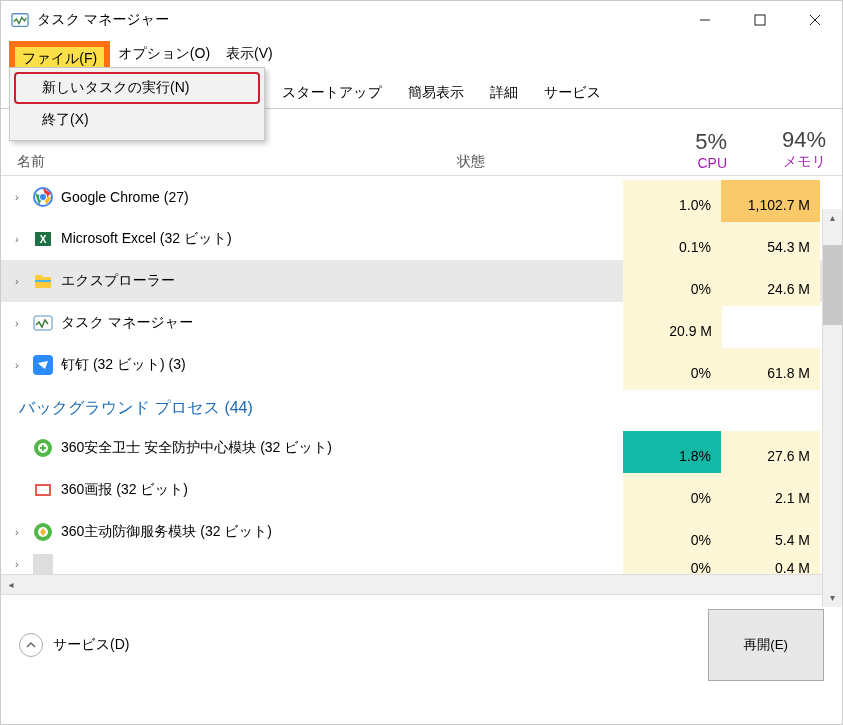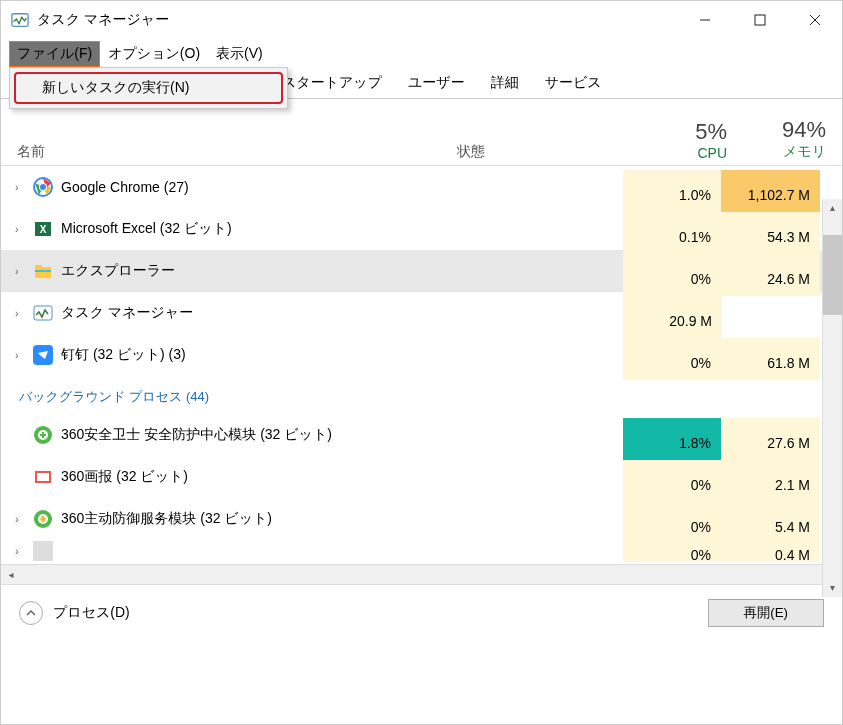--- a/index.html
+++ b/index.html
@@ -37,32 +37,32 @@
     .menubar {
       display: flex;
       padding: 2px 8px;
       position: relative;
     }
     .menubar .menu-item {
       padding: 4px 8px;
       cursor: default;
     }
     .menubar .menu-item.active {
-      background: #737373;
-      border: 1px solid #f97316;
+      background: #fde047;
+      border: 6px solid #f97316;
       padding: 3px 7px;
     }
     .dropdown-menu {
       position: absolute;
       top: 28px;
       left: 8px;
       background: #f2f2f2;
       border: 1px solid #c8c8c8;
       box-shadow: 3px 3px 5px rgba(0,0,0,0.2);
-      width: 279px;
+      width: 256px;
       padding: 4px;
       z-index: 100;
     }
     .dropdown-menu .menu-option {
       padding: 7px 10px 7px 28px;
       cursor: default;
     }
     .dropdown-menu .menu-option.highlighted {
       border: 2px solid #d02030;
       border-radius: 4px;
@@ -96,42 +96,42 @@
     .table-header .col-cpu, .table-header .col-mem {
       display: flex; flex-direction: column; align-items: flex-end;
       justify-content: flex-end; height: 66px;
     }
     .table-header .col-name, .table-header .col-status {
       display: flex; align-items: flex-end; height: 66px;
       color: #555;
       margin-left: 8px;
     }
     .header-pct { font-size: 22px; color: #444; }
-    .header-lbl { color: #15803d; }
+    .header-lbl { color: #a21caf; }
     .table-body {
       height: 398px;
       overflow: hidden;
       position: relative;
     }
     .row {
       display: flex;
       height: 42px;
       align-items: center;
     }
     .row.selected { background: #e8e8e8; }
     .row .col-name { display: flex; align-items: center; gap: 8px; padding-left: 14px; }
     .row .expand { width: 10px; color: #666; font-size: 11px; }
     .row-icon { width: 20px; height: 20px; flex-shrink: 0; }
     .row .col-cpu, .row .col-mem { height: 42px; line-height: 42px; margin-top: 8px; }
     .heat-low { background: #fdf7d8; }
     .heat-med { background: #14b8a6; }
     .heat-high { background: #f9c96a; }
     .section-header {
       color: #1a6bb3;
-      font-size: 13px;
+      font-size: 16px;
       padding: 12px 18px 8px;
     }
     .scrollbar-v {
       position: absolute;
       right: 0; top: 100px;
       width: 20px; height: 398px;
       background: #f0f0f0;
       border-left: 1px solid #ddd;
     }
     .scrollbar-v .thumb {
@@ -153,21 +153,21 @@
       align-items: center;
       padding: 14px 18px;
     }
     .statusbar .toggle-btn {
       width: 24px; height: 24px; border: 1px solid #aaa; border-radius: 50%;
       display: flex; align-items: center; justify-content: center;
       margin-right: 10px; font-size: 11px; color: #666;
     }
     .statusbar .status-label { flex: 1; }
     .statusbar .restart-btn {
-      padding: 4px 35px;
+      padding: 26px 35px;
       background: #e8e8e8;
       border: 1px solid #aaa;
     }
     .row.cut { height: 22px; overflow:hidden; }
     .row.cut .col-cpu, .row.cut .col-mem { line-height: 22px; height: 22px; padding-top:0; }
   </style>
 </head>
 <body>
 
 <div class="titlebar">
@@ -196,27 +196,28 @@
   </div>
 </div>
 
 <div class="menubar">
   <div class="menu-item active">ファイル(F)</div>
   <div class="menu-item">オプション(O)</div>
   <div class="menu-item">表示(V)</div>
 
   <div class="dropdown-menu">
     <div class="menu-option highlighted">新しいタスクの実行(N)</div>
+    <div class="menu-option">終了(X)</div>
   </div>
 </div>
 
 <div class="tabs">
   <div class="tab-spacer"></div>
   <div class="tab">スタートアップ</div>
-  <div class="tab">ユーザー</div>
+  <div class="tab">簡易表示</div>
   <div class="tab">詳細</div>
   <div class="tab">サービス</div>
 </div>
 
 <div class="table-wrapper">
 
   <div class="table-header">
     <div class="col-name">名前</div>
     <div class="col-status">状態</div>
     <div class="col-cpu">
@@ -374,15 +375,15 @@
   <div class="arrow">◂</div>
   <div class="arrow">▸</div>
 </div>
 
 <div class="statusbar">
   <div class="toggle-btn">
     <svg width="12" height="12" viewBox="0 0 12 12">
         <polyline points="2,8 6,4 10,8" fill="none" stroke="#666" stroke-width="1.5"></polyline>
       </svg>
   </div>
-  <span class="status-label">プロセス(D)</span>
+  <span class="status-label">サービス(D)</span>
   <button class="restart-btn">再開(E)</button>
 </div>
 
 </body></html>

